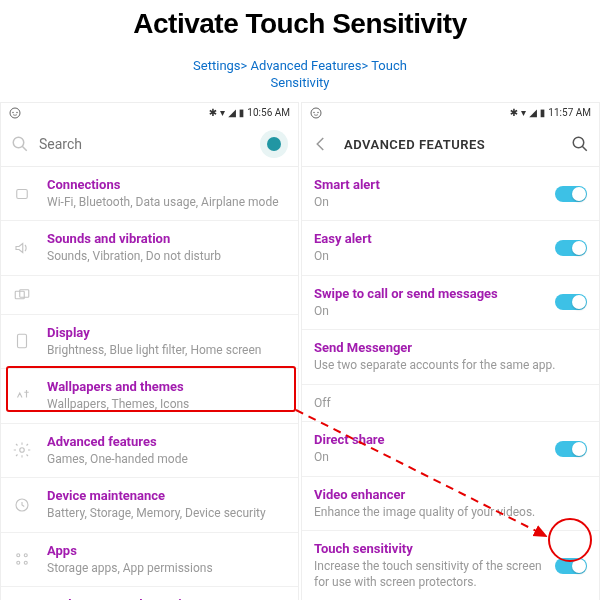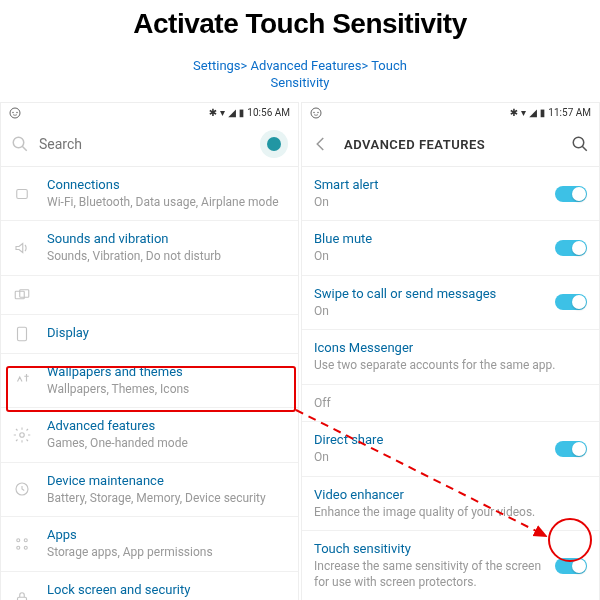--- a/index.html
+++ b/index.html
@@ -23,21 +23,21 @@
 .avatar-inner { width: 14px; height: 14px; border-radius: 50%; background: #2196a3; }
 
 .hdrrow { height: 44px; background: #fff; display: flex; align-items: center; padding: 0 10px; border-bottom: 1px solid #eee; }
 .back-icon { width: 18px; height: 18px; margin-right: 14px; opacity: 0.6; }
 .hdrrow-title { flex: 1; font-size: 13px; font-weight: 600; color: #333; letter-spacing: 0.5px; }
 
 .list { background: #fafafa; }
 .row { display: flex; align-items: center; padding: 10px 12px; border-bottom: 1px solid #f0f0f0; background: #fff; position: relative; }
 .row-icon { width: 18px; height: 18px; margin-right: 16px; opacity: 0.5; flex-shrink: 0; display: flex; align-items: center; justify-content: center; }
 .row-body { flex: 1; min-width: 0; }
-.row-title { font-size: 13px; color: #0369a1; line-height: 1.3; }
+.row-title { font-size: 13px; color: #a21caf; line-height: 1.3; font-weight: bold; }
 .row-sub { font-size: 12px; color: #999; line-height: 1.3; margin-top: 1px; white-space: nowrap; overflow: hidden; text-overflow: ellipsis; }
 .row-sub.wrap { white-space: normal; }
 
 .toggle { width: 32px; height: 16px; border-radius: 8px; background: #3dc1e6; position: relative; flex-shrink: 0; margin-left: 8px; }
 .toggle::after { content: ''; position: absolute; right: 1px; top: 1px; width: 14px; height: 14px; border-radius: 50%; background: #fff; box-shadow: 0 1px 2px rgba(0,0,0,0.2); }
 
 .highlight-box { position: absolute; border: 2px solid #e60000; border-radius: 3px; pointer-events: none; }
 .circle-highlight { position: absolute; border: 2px solid #e60000; border-radius: 50%; pointer-events: none; }
 .arrow-svg { position: absolute; pointer-events: none; }
 
@@ -121,20 +121,21 @@
           </span>
       </div>
       <div class="row">
         <span class="row-icon">
             <svg width="18" height="18" viewBox="0 0 24 24" fill="none" stroke="#888" stroke-width="1.5">
               <rect x="6" y="3" width="12" height="18" rx="2"></rect>
             </svg>
           </span>
         <div class="row-body">
             <div class="row-title">Display</div>
+            <div class="row-sub">Brightness, Blue light filter, Home screen</div>
           </div>
       </div>
       <div class="row">
         <span class="row-icon">
             <svg width="18" height="18" viewBox="0 0 24 24" fill="none" stroke="#888" stroke-width="1.5">
               <path d="M6 14l3-6 3 6M18 14V4M15 7h6"></path>
             </svg>
           </span>
         <div class="row-body">
             <div class="row-title">Wallpapers and themes</div>
@@ -231,35 +232,35 @@
     <div class="list">
       <div class="row">
         <div class="row-body">
             <div class="row-title">Smart alert</div>
             <div class="row-sub">On</div>
           </div>
         <div class="toggle"></div>
       </div>
       <div class="row">
         <div class="row-body">
-            <div class="row-title">Blue mute</div>
+            <div class="row-title">Easy alert</div>
             <div class="row-sub">On</div>
           </div>
         <div class="toggle"></div>
       </div>
       <div class="row">
         <div class="row-body">
             <div class="row-title">Swipe to call or send messages</div>
             <div class="row-sub">On</div>
           </div>
         <div class="toggle"></div>
       </div>
       <div class="row">
         <div class="row-body">
-            <div class="row-title">Icons Messenger</div>
+            <div class="row-title">Send Messenger</div>
             <div class="row-sub">Use two separate accounts for the same app.</div>
           </div>
       </div>
       <div class="row">
         <div class="row-body">
             <div class="row-sub">Off</div>
           </div>
       </div>
       <div class="row">
         <div class="row-body">
@@ -270,21 +271,21 @@
       </div>
       <div class="row">
         <div class="row-body">
             <div class="row-title">Video enhancer</div>
             <div class="row-sub">Enhance the image quality of your videos.</div>
           </div>
       </div>
       <div class="row">
         <div class="row-body">
             <div class="row-title">Touch sensitivity</div>
-            <div class="row-sub wrap">Increase the same sensitivity of the screen for use with screen protectors.</div>
+            <div class="row-sub wrap">Increase the touch sensitivity of the screen for use with screen protectors.</div>
           </div>
         <div class="toggle"></div>
       </div>
     </div>
   </div>
 </div>
 
 <div class="highlight-box" style="left:6px; top:366px; width:290px; height:46px;"></div>
 <div class="circle-highlight" style="left:548px; top:518px; width:44px; height:44px;"></div>
 <svg class="arrow-svg" style="left:0; top:0;" width="600" height="600">

